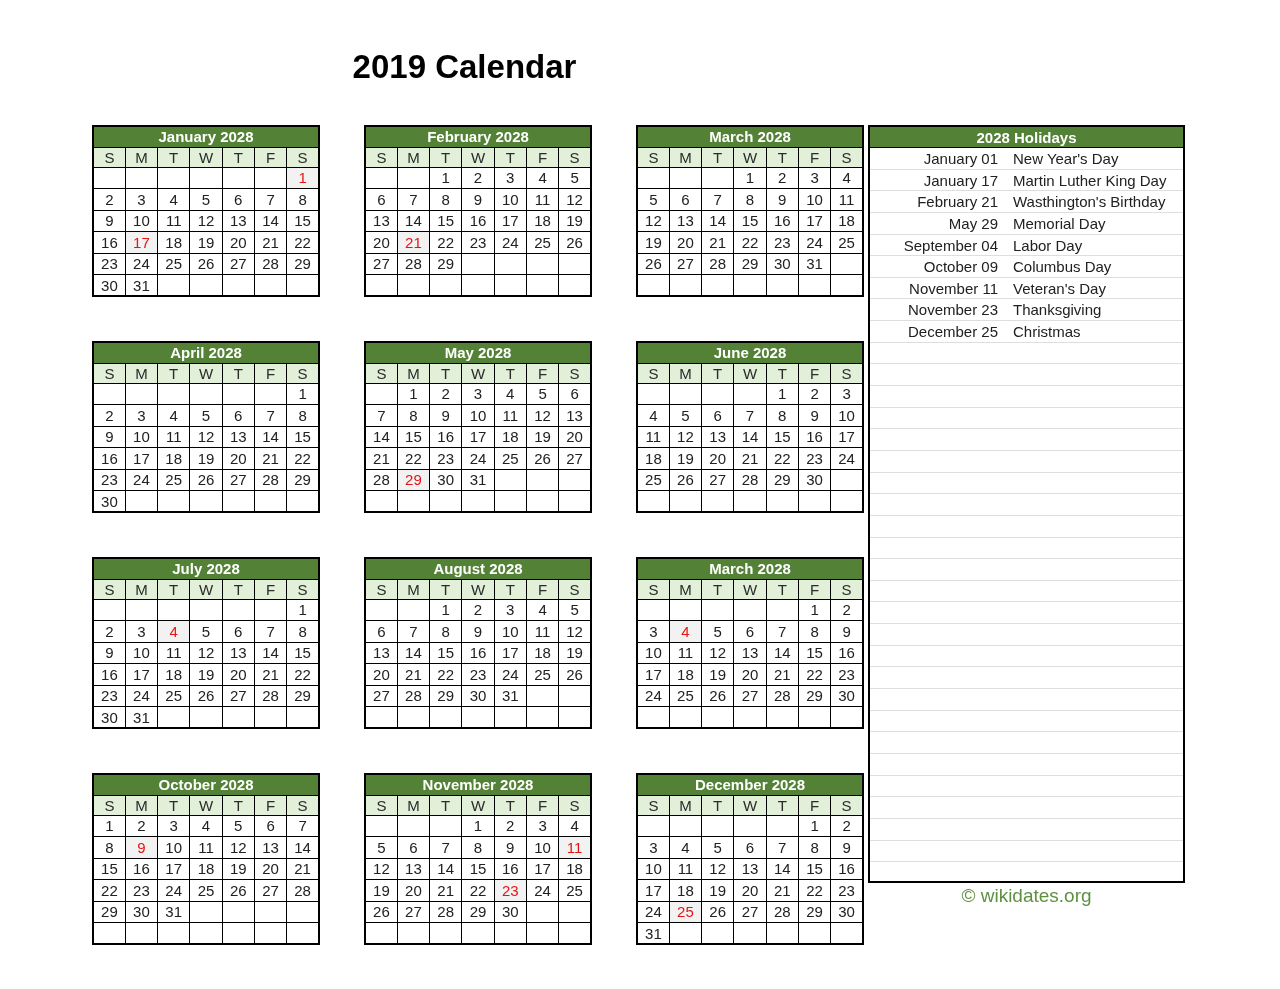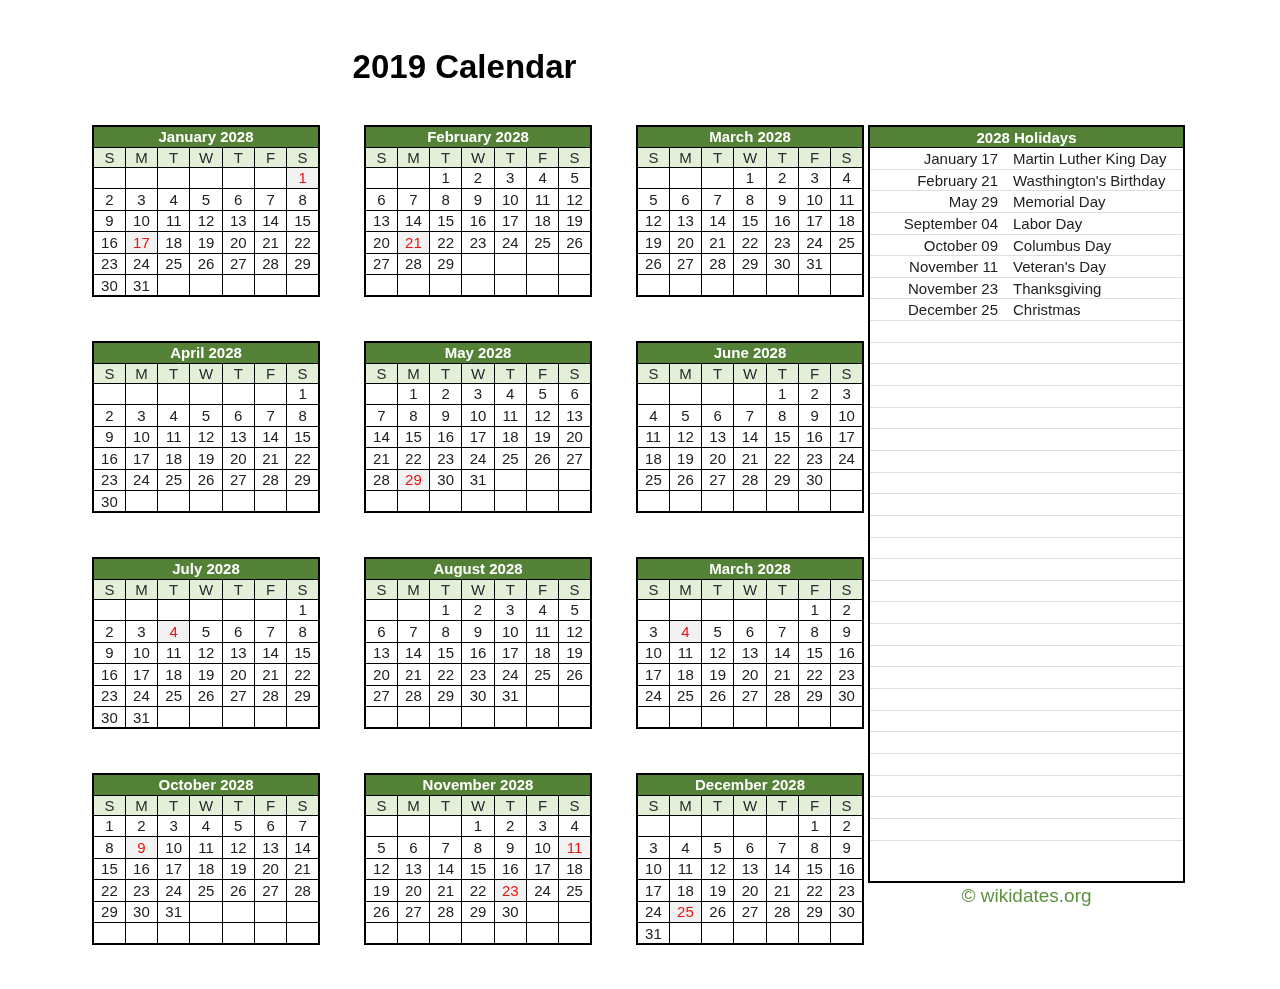--- a/index.html
+++ b/index.html
@@ -917,20 +917,24 @@
           <td></td>
           <td></td>
         </tr>
       </tbody>
     </table>
   </div>
 
 <div class="holidays">
   <div class="holidays-header">2028 Holidays</div>
   <div id="holidays-body">
+      <div class="hrow">
+        <span class="hdate">January 01</span>
+        <span class="hname">New Year's Day</span>
+      </div>
       <div class="hrow">
         <span class="hdate">January 17</span>
         <span class="hname">Martin Luther King Day</span>
       </div>
       <div class="hrow">
         <span class="hdate">February 21</span>
         <span class="hname">Wasthington's Birthday</span>
       </div>
       <div class="hrow">
         <span class="hdate">May 29</span>

